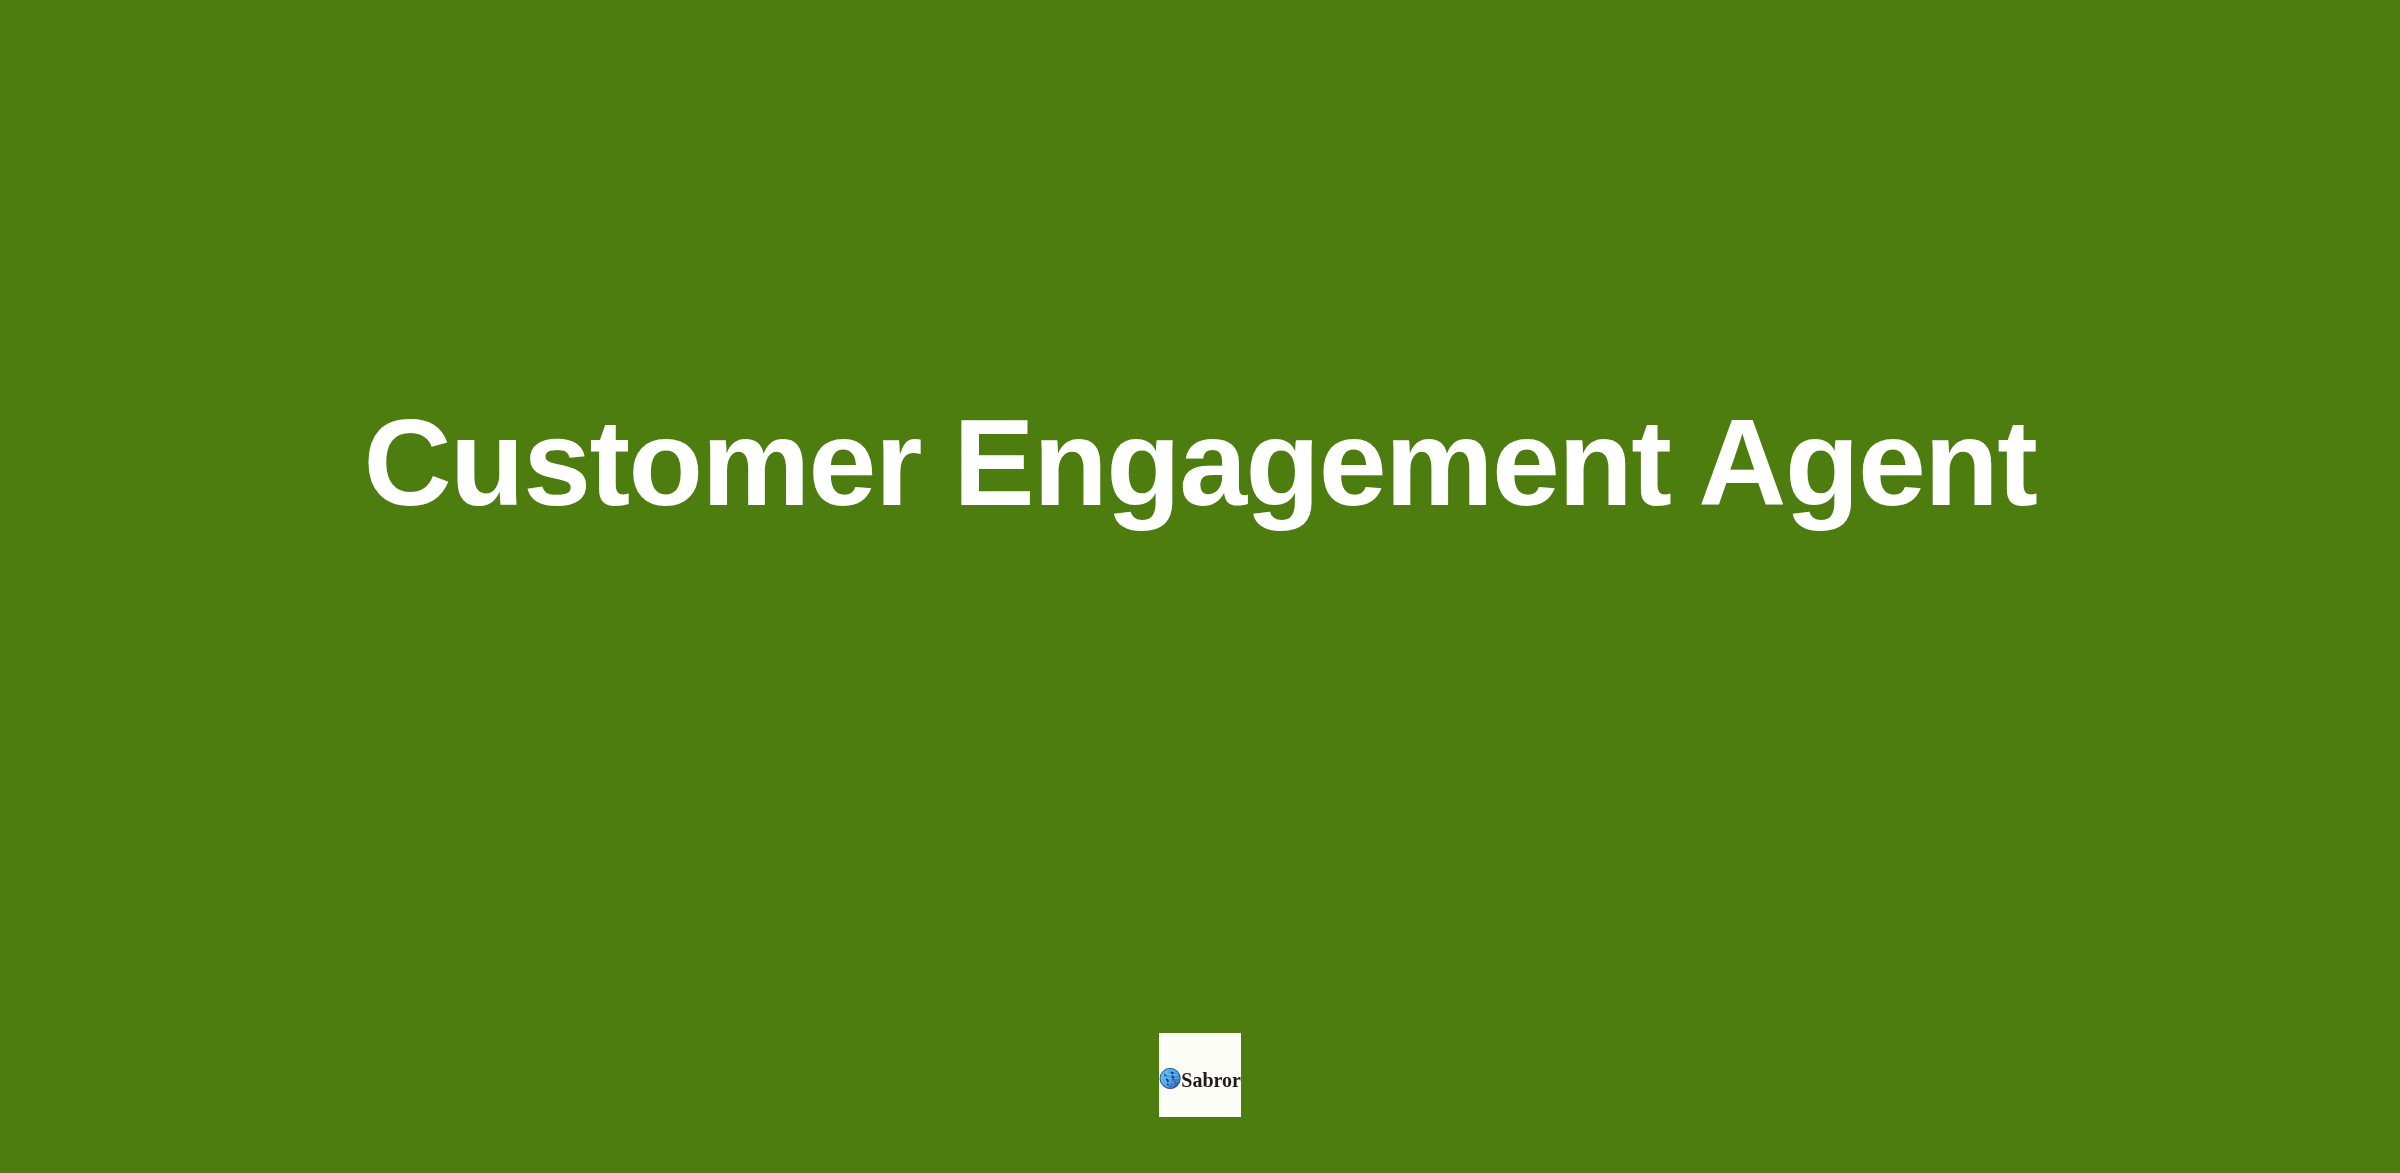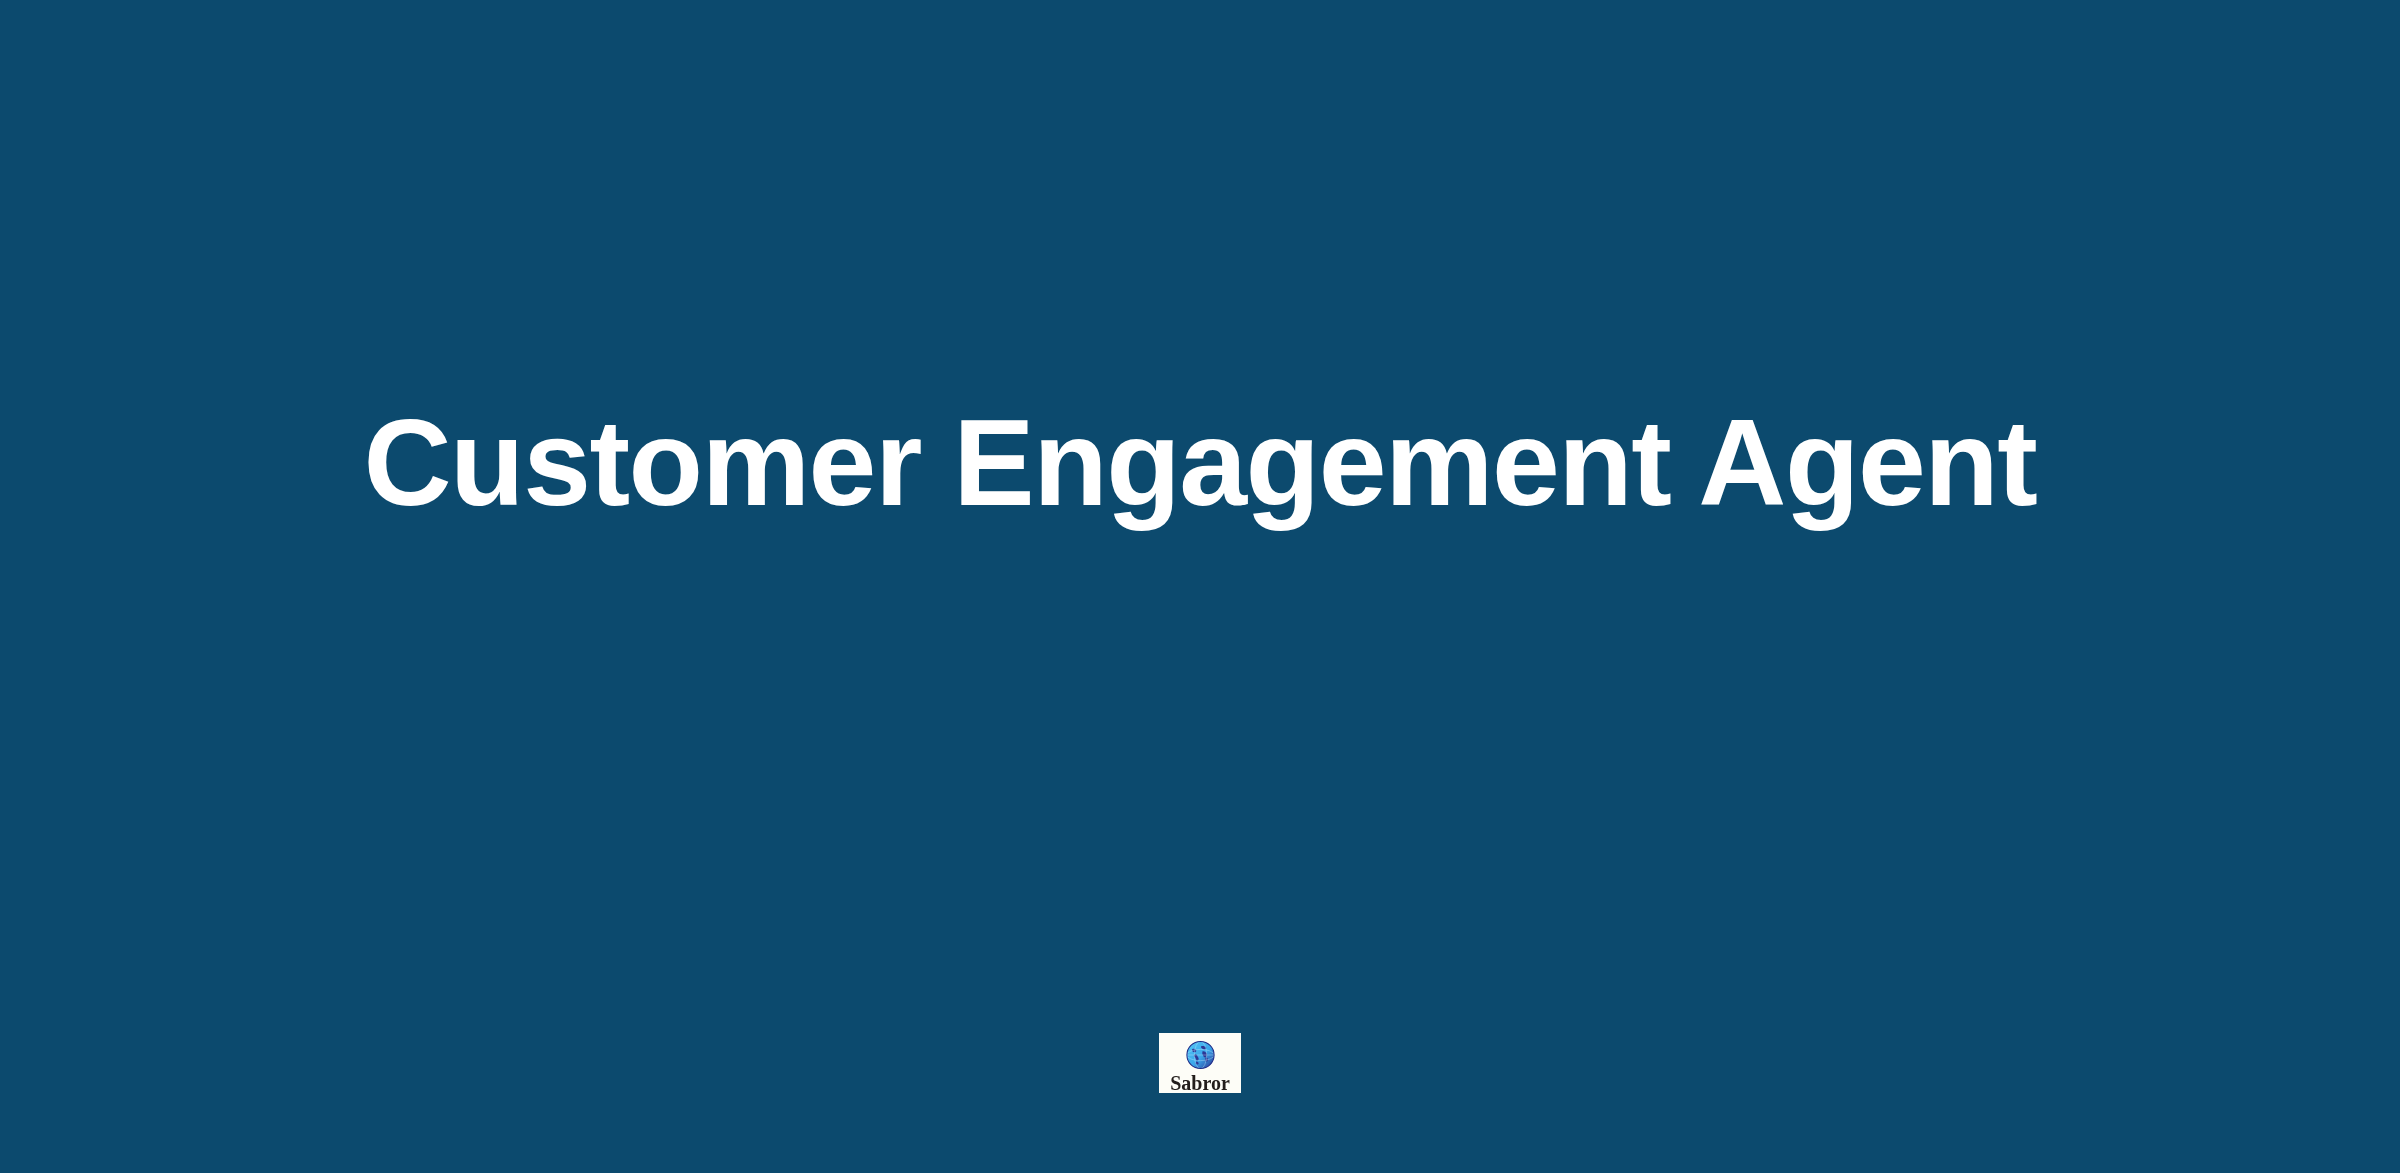--- a/index.html
+++ b/index.html
@@ -11,21 +11,21 @@
     height: 1173px;
     overflow: hidden;
     font-family: "Liberation Sans", sans-serif;
     background: #0d6efd;
   }
 
   #slide {
     position: relative;
     width: 2400px;
     height: 1173px;
-    background: #0c4a6e;
+    background: #4d7c0f;
     overflow: hidden;
   }
 
   
   .title-block {
     position: absolute;
     left: 0;
     top: 0;
     width: 2400px;
     height: 1173px;
@@ -62,24 +62,24 @@
     margin: 0;
     margin-top: 22px;
   }
 
   
   .logo-wrap {
     position: absolute;
     left: 1159px;
     top: 1033px;
     width: 82px;
-    height: 60px;
+    height: 84px;
     background: #fdfdf7;
     display: flex;
-    flex-direction: column;
+    flex-direction: row;
     align-items: center;
     justify-content: flex-start;
     padding-top: 7px;
     box-sizing: border-box;
   }
 
   .logo-globe {
     width: 39px;
     height: 39px;
     display: block;

